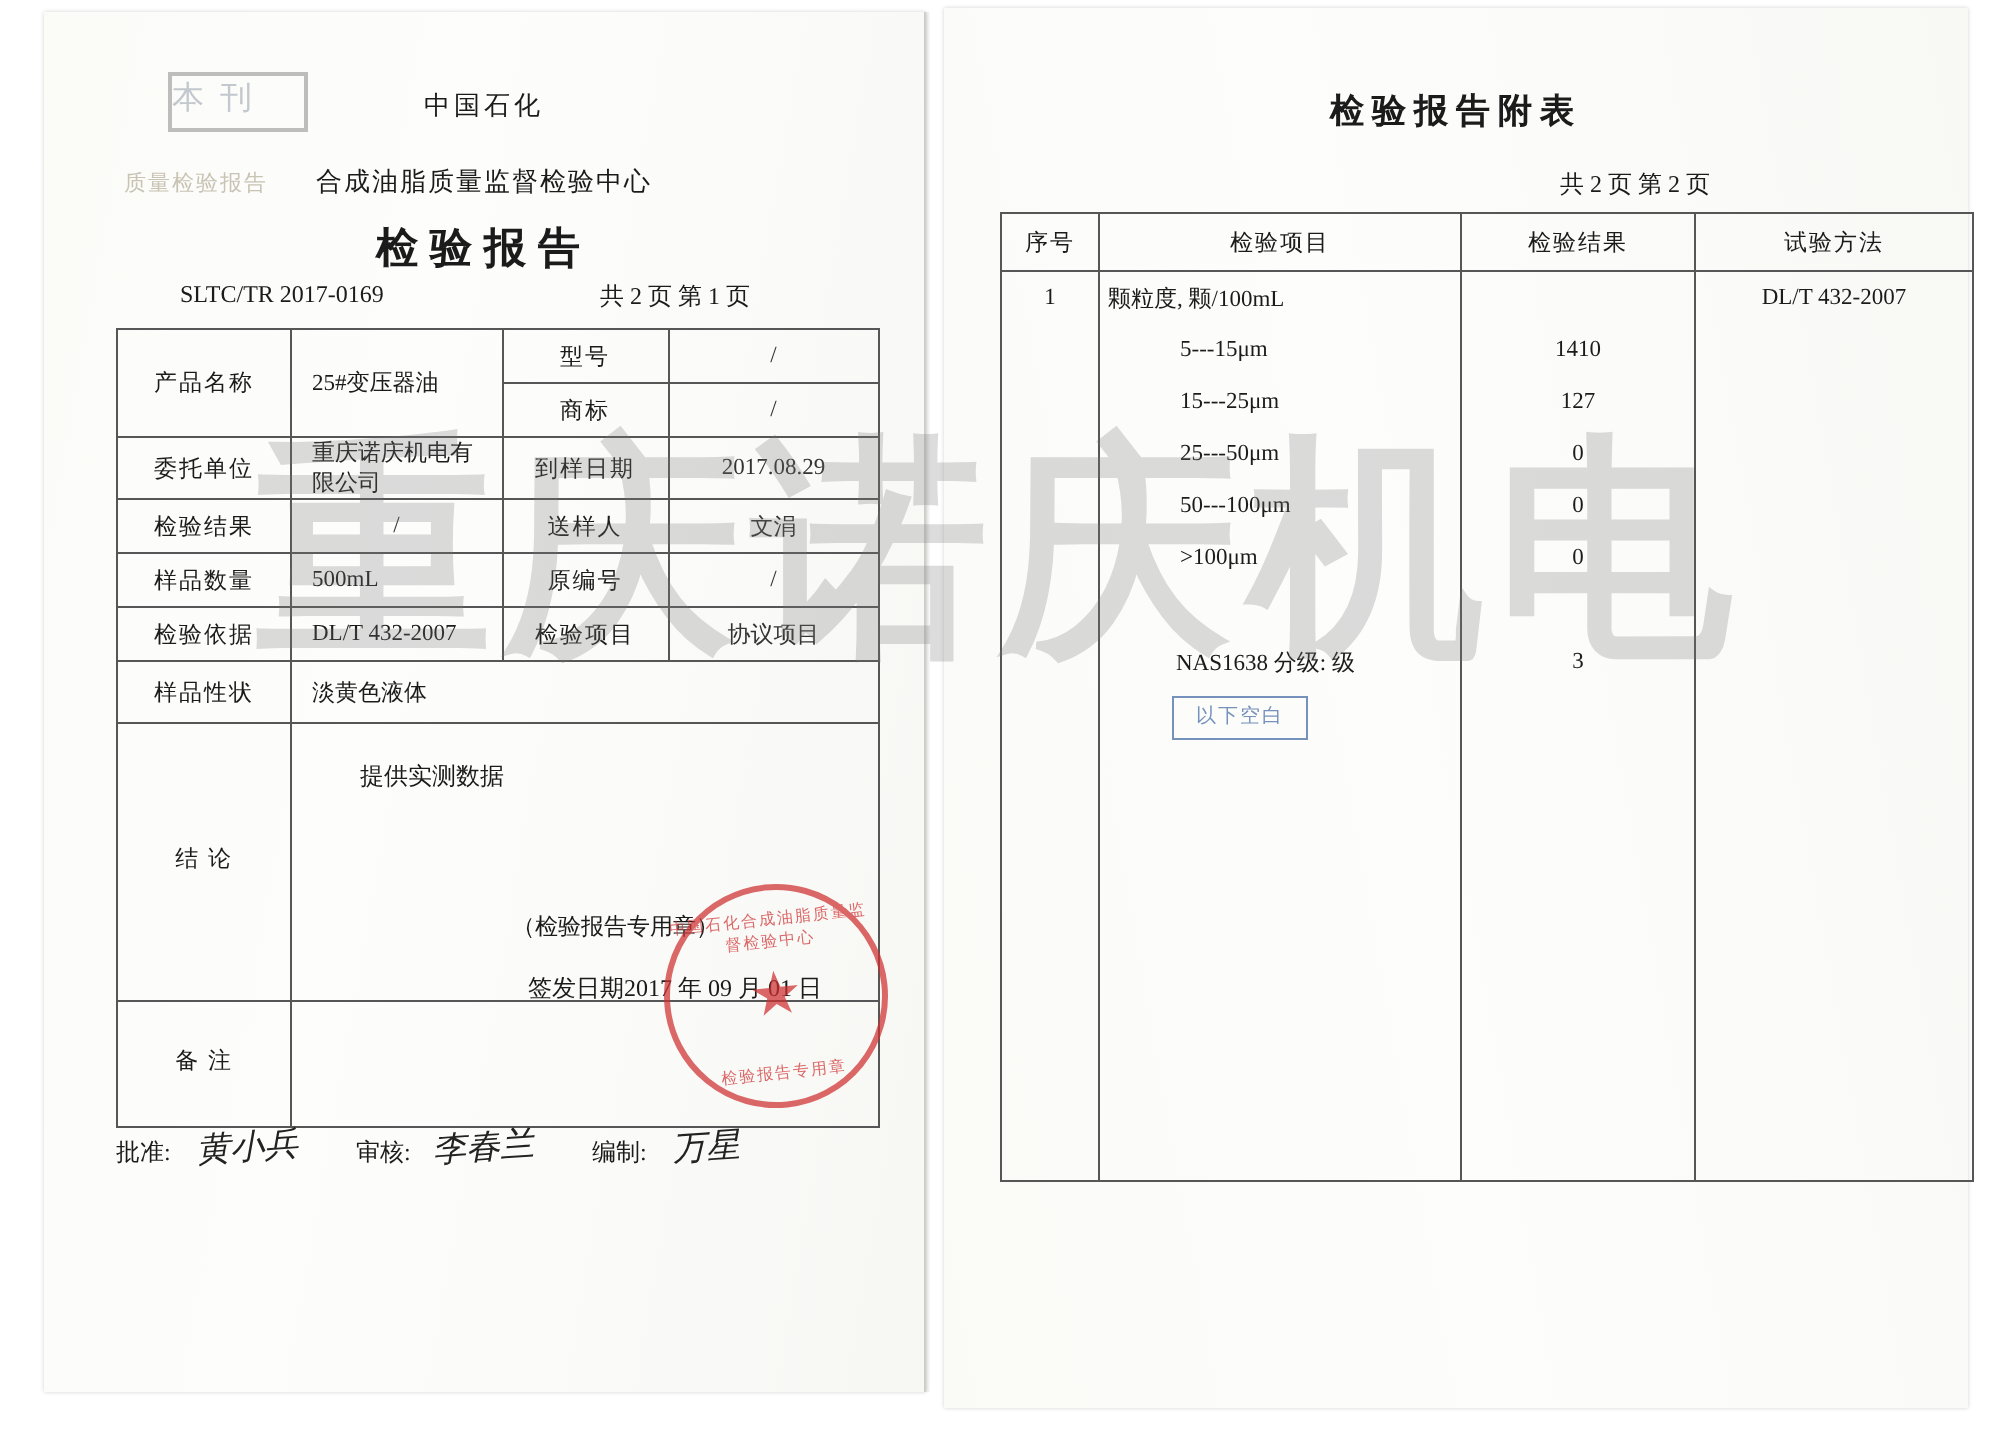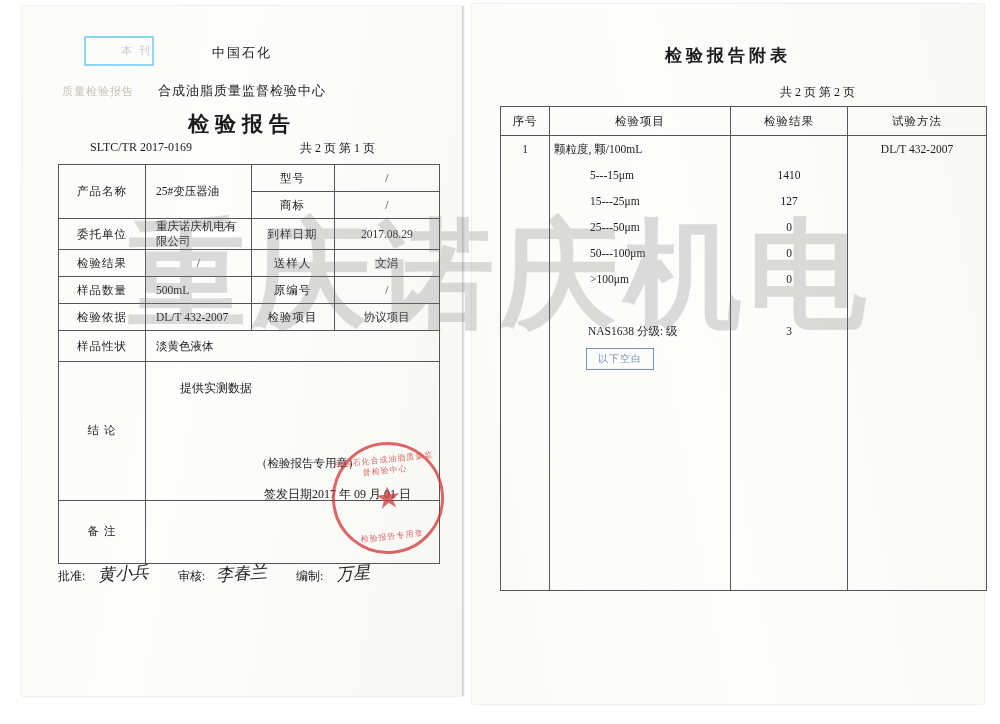--- a/index.html
+++ b/index.html
@@ -142,25 +142,25 @@
     font-size: 17px;
     color: #232323;
     transform: rotate(-4deg);
   }
 
   
   #left-faint-stamp {
     position: absolute;
     left: 84px; top: 36px;
     width: 66px; height: 26px;
-    border: 2px solid #0ea5e9;
+    border: 2px solid #737373;
     opacity: .45;
-    font-size: 11px;
+    font-size: 16px;
     color: #7d8b99;
-    text-align: right;
+    text-align: left;
     line-height: 24px;
     letter-spacing: 2px;
   }
   #left-faint-text {
     left: 62px; top: 84px;
     font-size: 11px;
     color: #c9c3b4;
     letter-spacing: 1px;
   }
 

